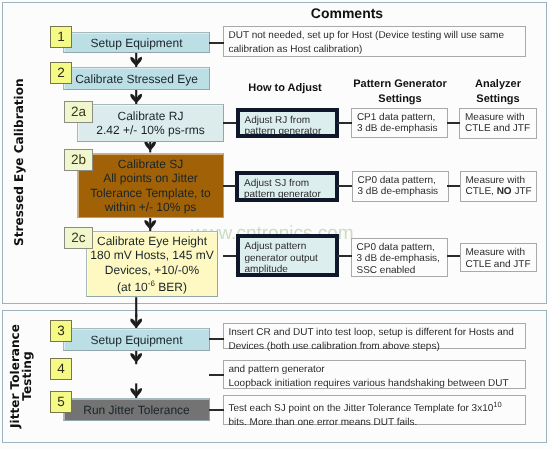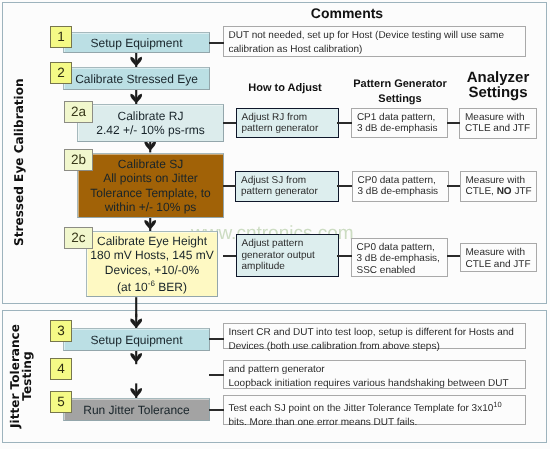--- a/index.html
+++ b/index.html
@@ -16,21 +16,21 @@
   .vlabel{transform-origin:0 0;white-space:nowrap;font-weight:bold;color:#111;
           font-family:"DejaVu Sans",sans-serif;}
 
   
   .numbox{border:1px solid #77764e;text-align:center;color:#2e2d12;z-index:5;}
   .numbox.sub{border-color:#8c8c84;color:#38381a;}
   .stepbox{border:1px solid #a6b9bd;border-bottom-color:#93a6ab;border-right-color:#93a6ab;
            text-align:center;color:#18242a;z-index:3;
            box-shadow:inset 1px 1px 0 rgba(255,255,255,.45);
            display:flex;flex-direction:column;align-items:center;justify-content:center;}
-  .detailbox{border:1px solid #0f172a;background:#ddeeee;color:#2a2a2a;z-index:3;}
+  .detailbox{border:4px solid #0f172a;background:#ddeeee;color:#2a2a2a;z-index:3;}
   .commentbox{border:1px solid #a9a9a9;background:#fcfcfc;color:#2a2a2a;z-index:3;}
   .hdr{font-weight:bold;text-align:center;color:#111;white-space:nowrap;}
   .wm{color:#ccdcc2;white-space:nowrap;z-index:2;}
   .ln{background:#2b2b2b;z-index:4;}
 </style>
 </head>
 <body>
 
 <div id="root">
 
@@ -46,21 +46,21 @@
     <div>Testing</div>
   </div>
 
   <div class="abs hdr" style="left:234px;top:80.5px;width:102px;font-size:11px;line-height:14px;">
     <div>How to Adjust</div>
   </div>
   <div class="abs hdr" style="left:345px;top:77px;width:110px;font-size:11px;line-height:14.5px;">
     <div>Pattern Generator</div>
     <div>Settings</div>
   </div>
-  <div class="abs hdr" style="left:453px;top:71px;width:90px;font-size:15px;line-height:14.5px;">
+  <div class="abs hdr" style="left:453px;top:77px;width:90px;font-size:11px;line-height:14.5px;">
     <div>Analyzer</div>
     <div>Settings</div>
   </div>
 
   <div class="abs wm" style="left:191px;top:224px;font-size:19px;line-height:19px;">www.cntronics.com</div>
 
   <div class="abs stepbox" style="left:63px;top:32px;width:147px;height:21px;background:#bbdfe4;font-size:12px;line-height:14px;">
     <div>Setup Equipment</div>
   </div>
   <div class="abs numbox" style="left:50px;top:26px;width:22px;height:22px;background:#f5fa86;font-size:13.5px;line-height:19.5px;">
@@ -106,21 +106,21 @@
     <div>Setup Equipment</div>
   </div>
   <div class="abs numbox" style="left:50px;top:320px;width:22px;height:22px;background:#f5fa86;font-size:13.5px;line-height:19.5px;">
     <span>3</span>
   </div>
 
   <div class="abs numbox" style="left:50px;top:358px;width:22px;height:22px;background:#f5fa86;font-size:13.5px;line-height:19.5px;">
     <span>4</span>
   </div>
 
-  <div class="abs stepbox" style="left:63px;top:398px;width:147px;height:23px;background:#a3a3a3;font-size:12px;line-height:14px;">
+  <div class="abs stepbox" style="left:63px;top:398px;width:147px;height:23px;background:#737373;font-size:12px;line-height:14px;">
     <div>Run Jitter Tolerance</div>
   </div>
   <div class="abs numbox" style="left:50px;top:391px;width:22px;height:22px;background:#f5fa86;font-size:13.5px;line-height:19.5px;">
     <span>5</span>
   </div>
 
   <div class="abs detailbox" style="left:235.5px;top:107.7px;width:103px;height:30.5px;font-size:10px;line-height:11.7px;padding:3px 0 0 5px;">
     <div>Adjust RJ from</div>
     <div>pattern generator</div>
   </div>

